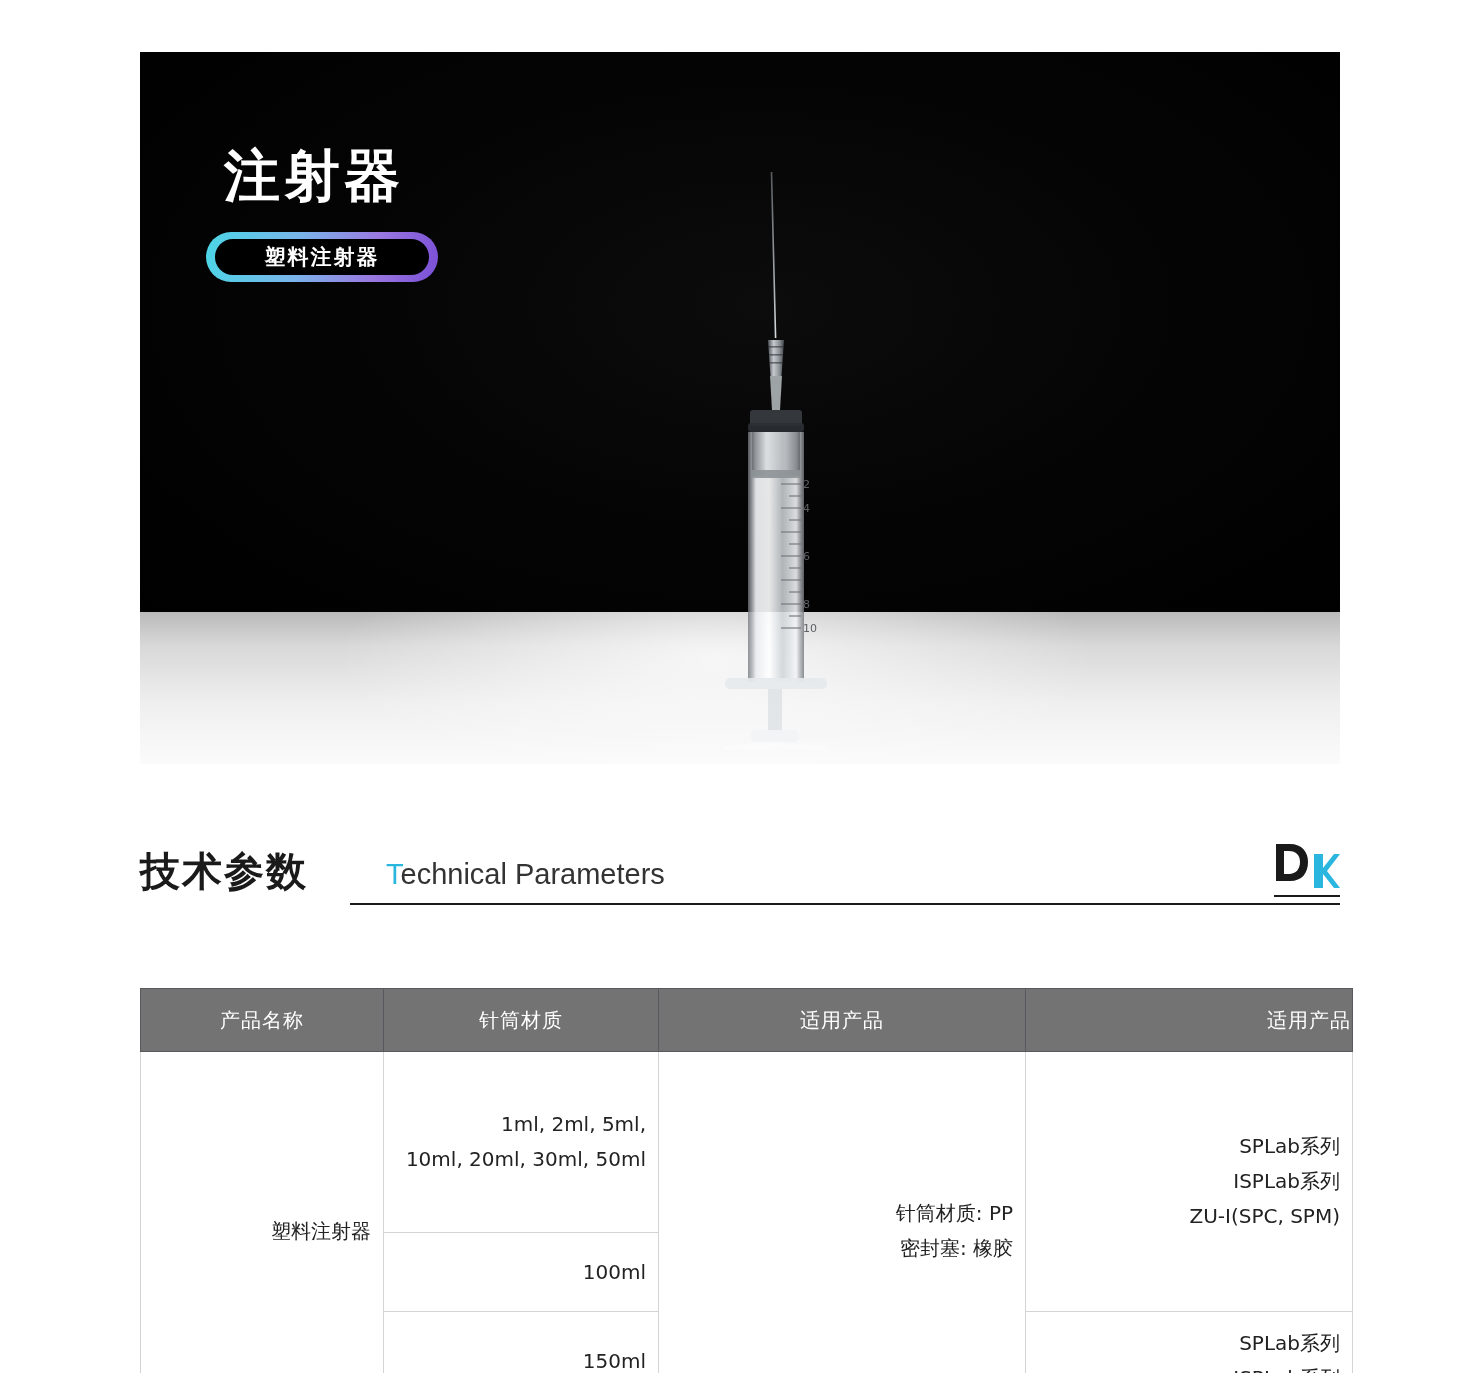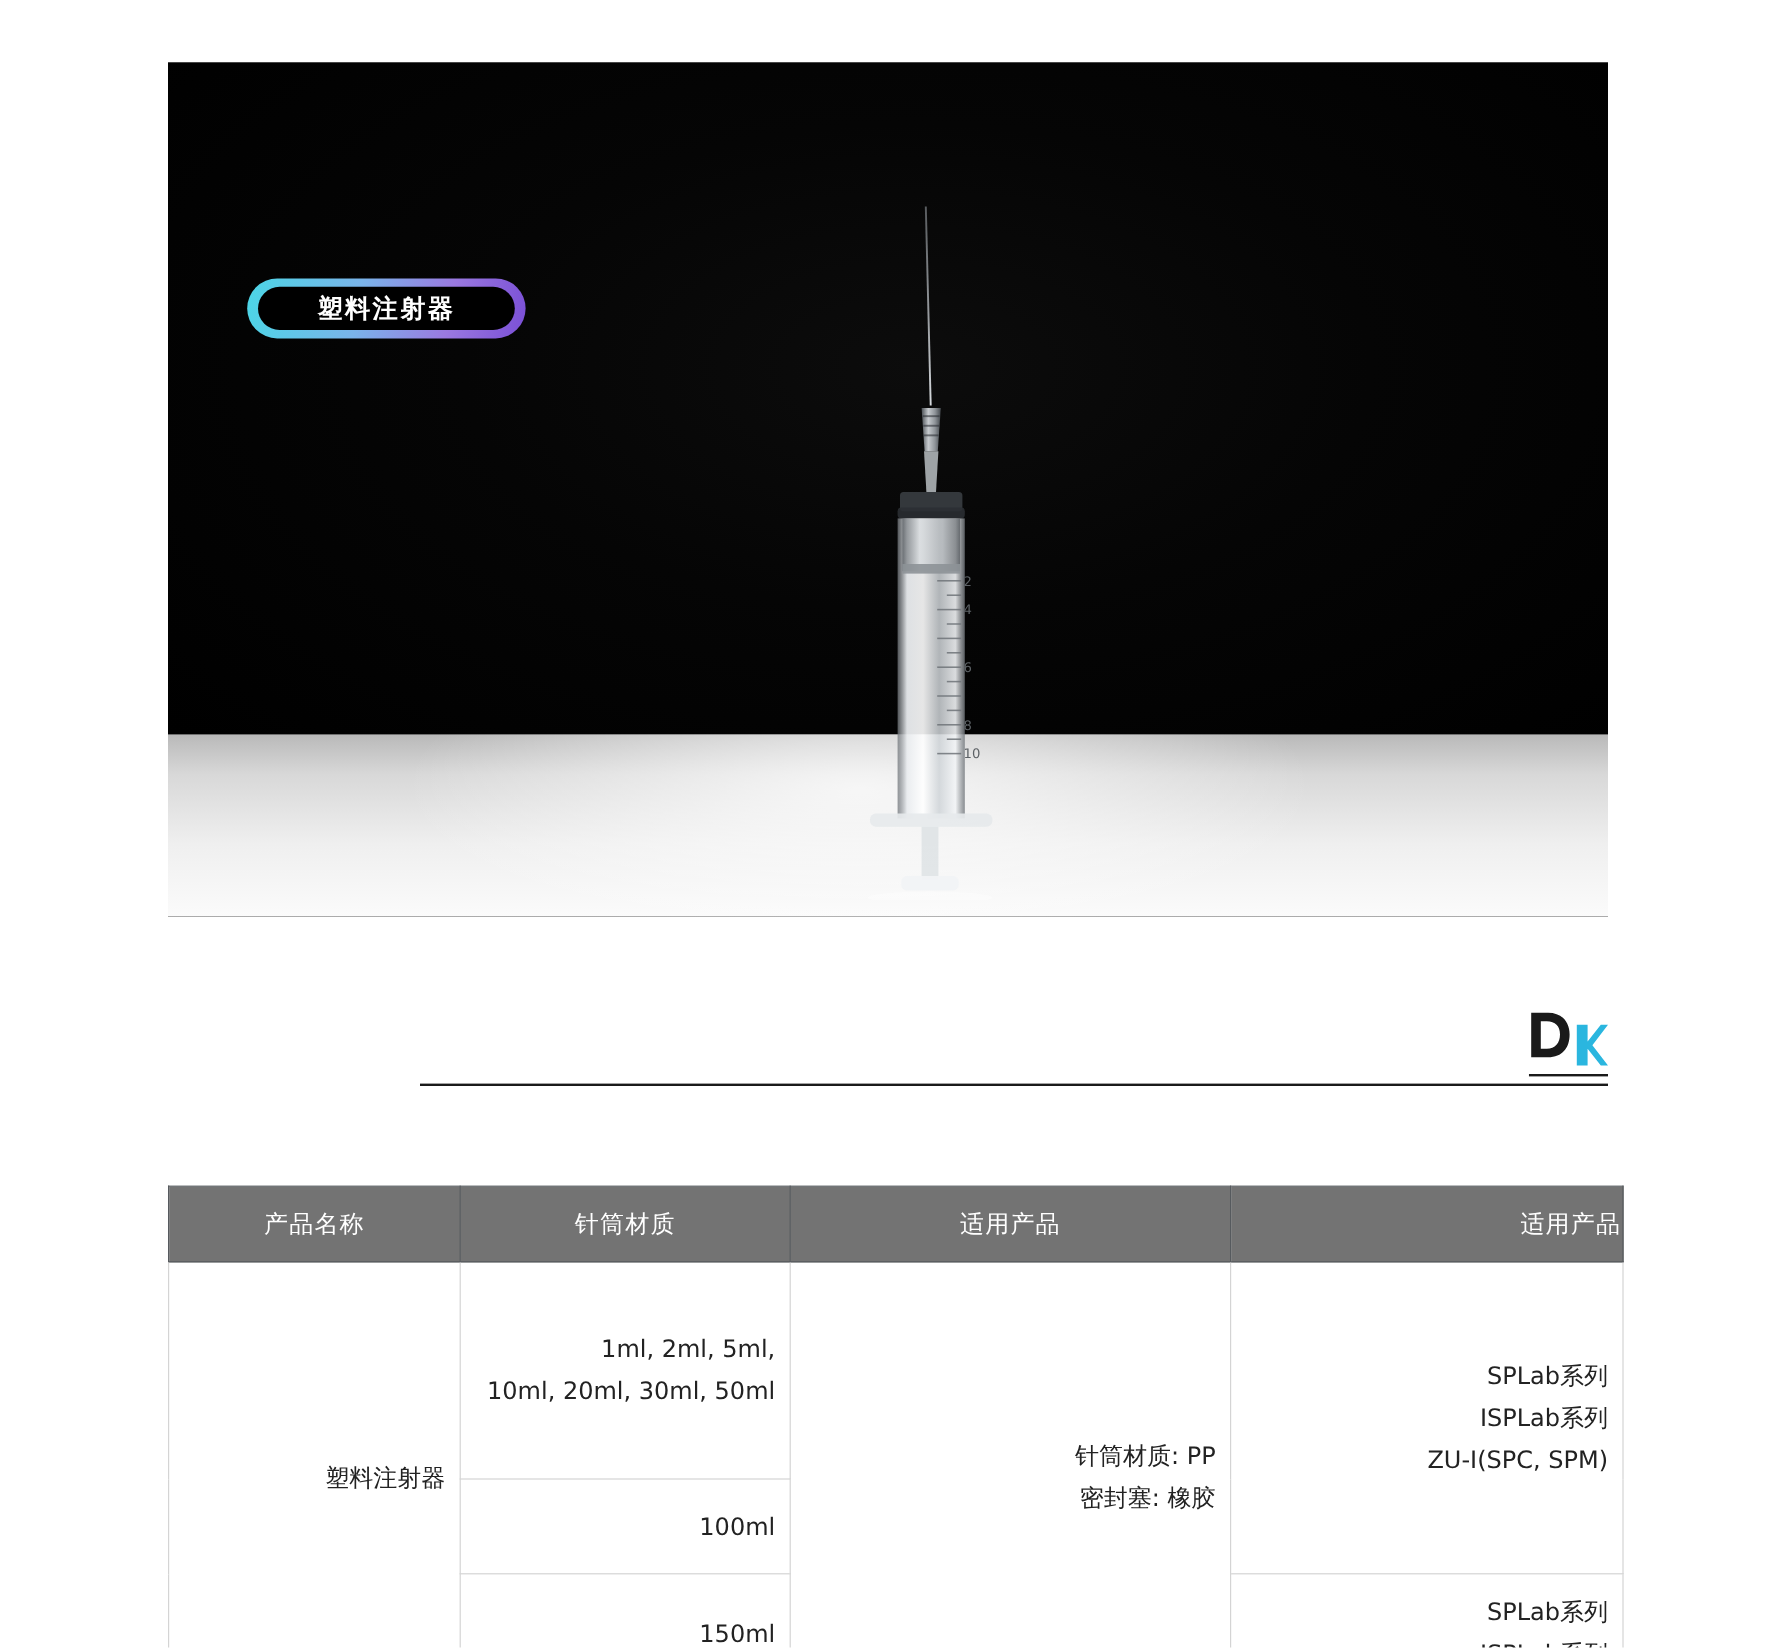--- a/index.html
+++ b/index.html
@@ -258,28 +258,31 @@
 
     <rect x="10" y="508" width="102" height="11" rx="5" fill="#e6e9eb" opacity="0.92"></rect>
 
     <rect x="53" y="519" width="14" height="44" fill="#dfe3e6" opacity="0.9"></rect>
 
     <rect x="36" y="560" width="48" height="12" rx="5" fill="#f1f3f5" opacity="0.95"></rect>
 
     <ellipse cx="60" cy="578" rx="52" ry="5" fill="#ffffff" opacity="0.35"></ellipse>
   </svg>
 
+  <div class="hero-title">注射器</div>
   <div class="hero-badge">
     <div class="hero-badge-inner">
       <span class="hero-badge-text">塑料注射器</span>
     </div>
   </div>
 </div>
 
 <div class="section-head">
+  <div class="sec-cn">技术参数</div>
+  <div class="sec-en"><span class="accent">T</span><span>echnical Parameters</span></div>
   <div class="sec-rule"></div>
   <svg class="logo" viewBox="0 0 66 62">
     <path d="M2 4 L16 4 C28 4 34 12 34 22 C34 33 28 41 16 41 L2 41 Z M10 11 L10 34 L15 34 C22 34 26 29 26 22 C26 15 22 11 15 11 Z" fill="#1a1a1a"></path>
     <path d="M40 14 L49 14 L49 28 L60 14 L66 14 L53 31 L66 48 L60 48 L49 34 L49 48 L40 48 Z" fill="#2ab6df"></path>
     <rect x="0" y="55" width="66" height="2" fill="#1a1a1a"></rect>
   </svg>
 </div>
 
 <table class="param-table">
   <thead>

